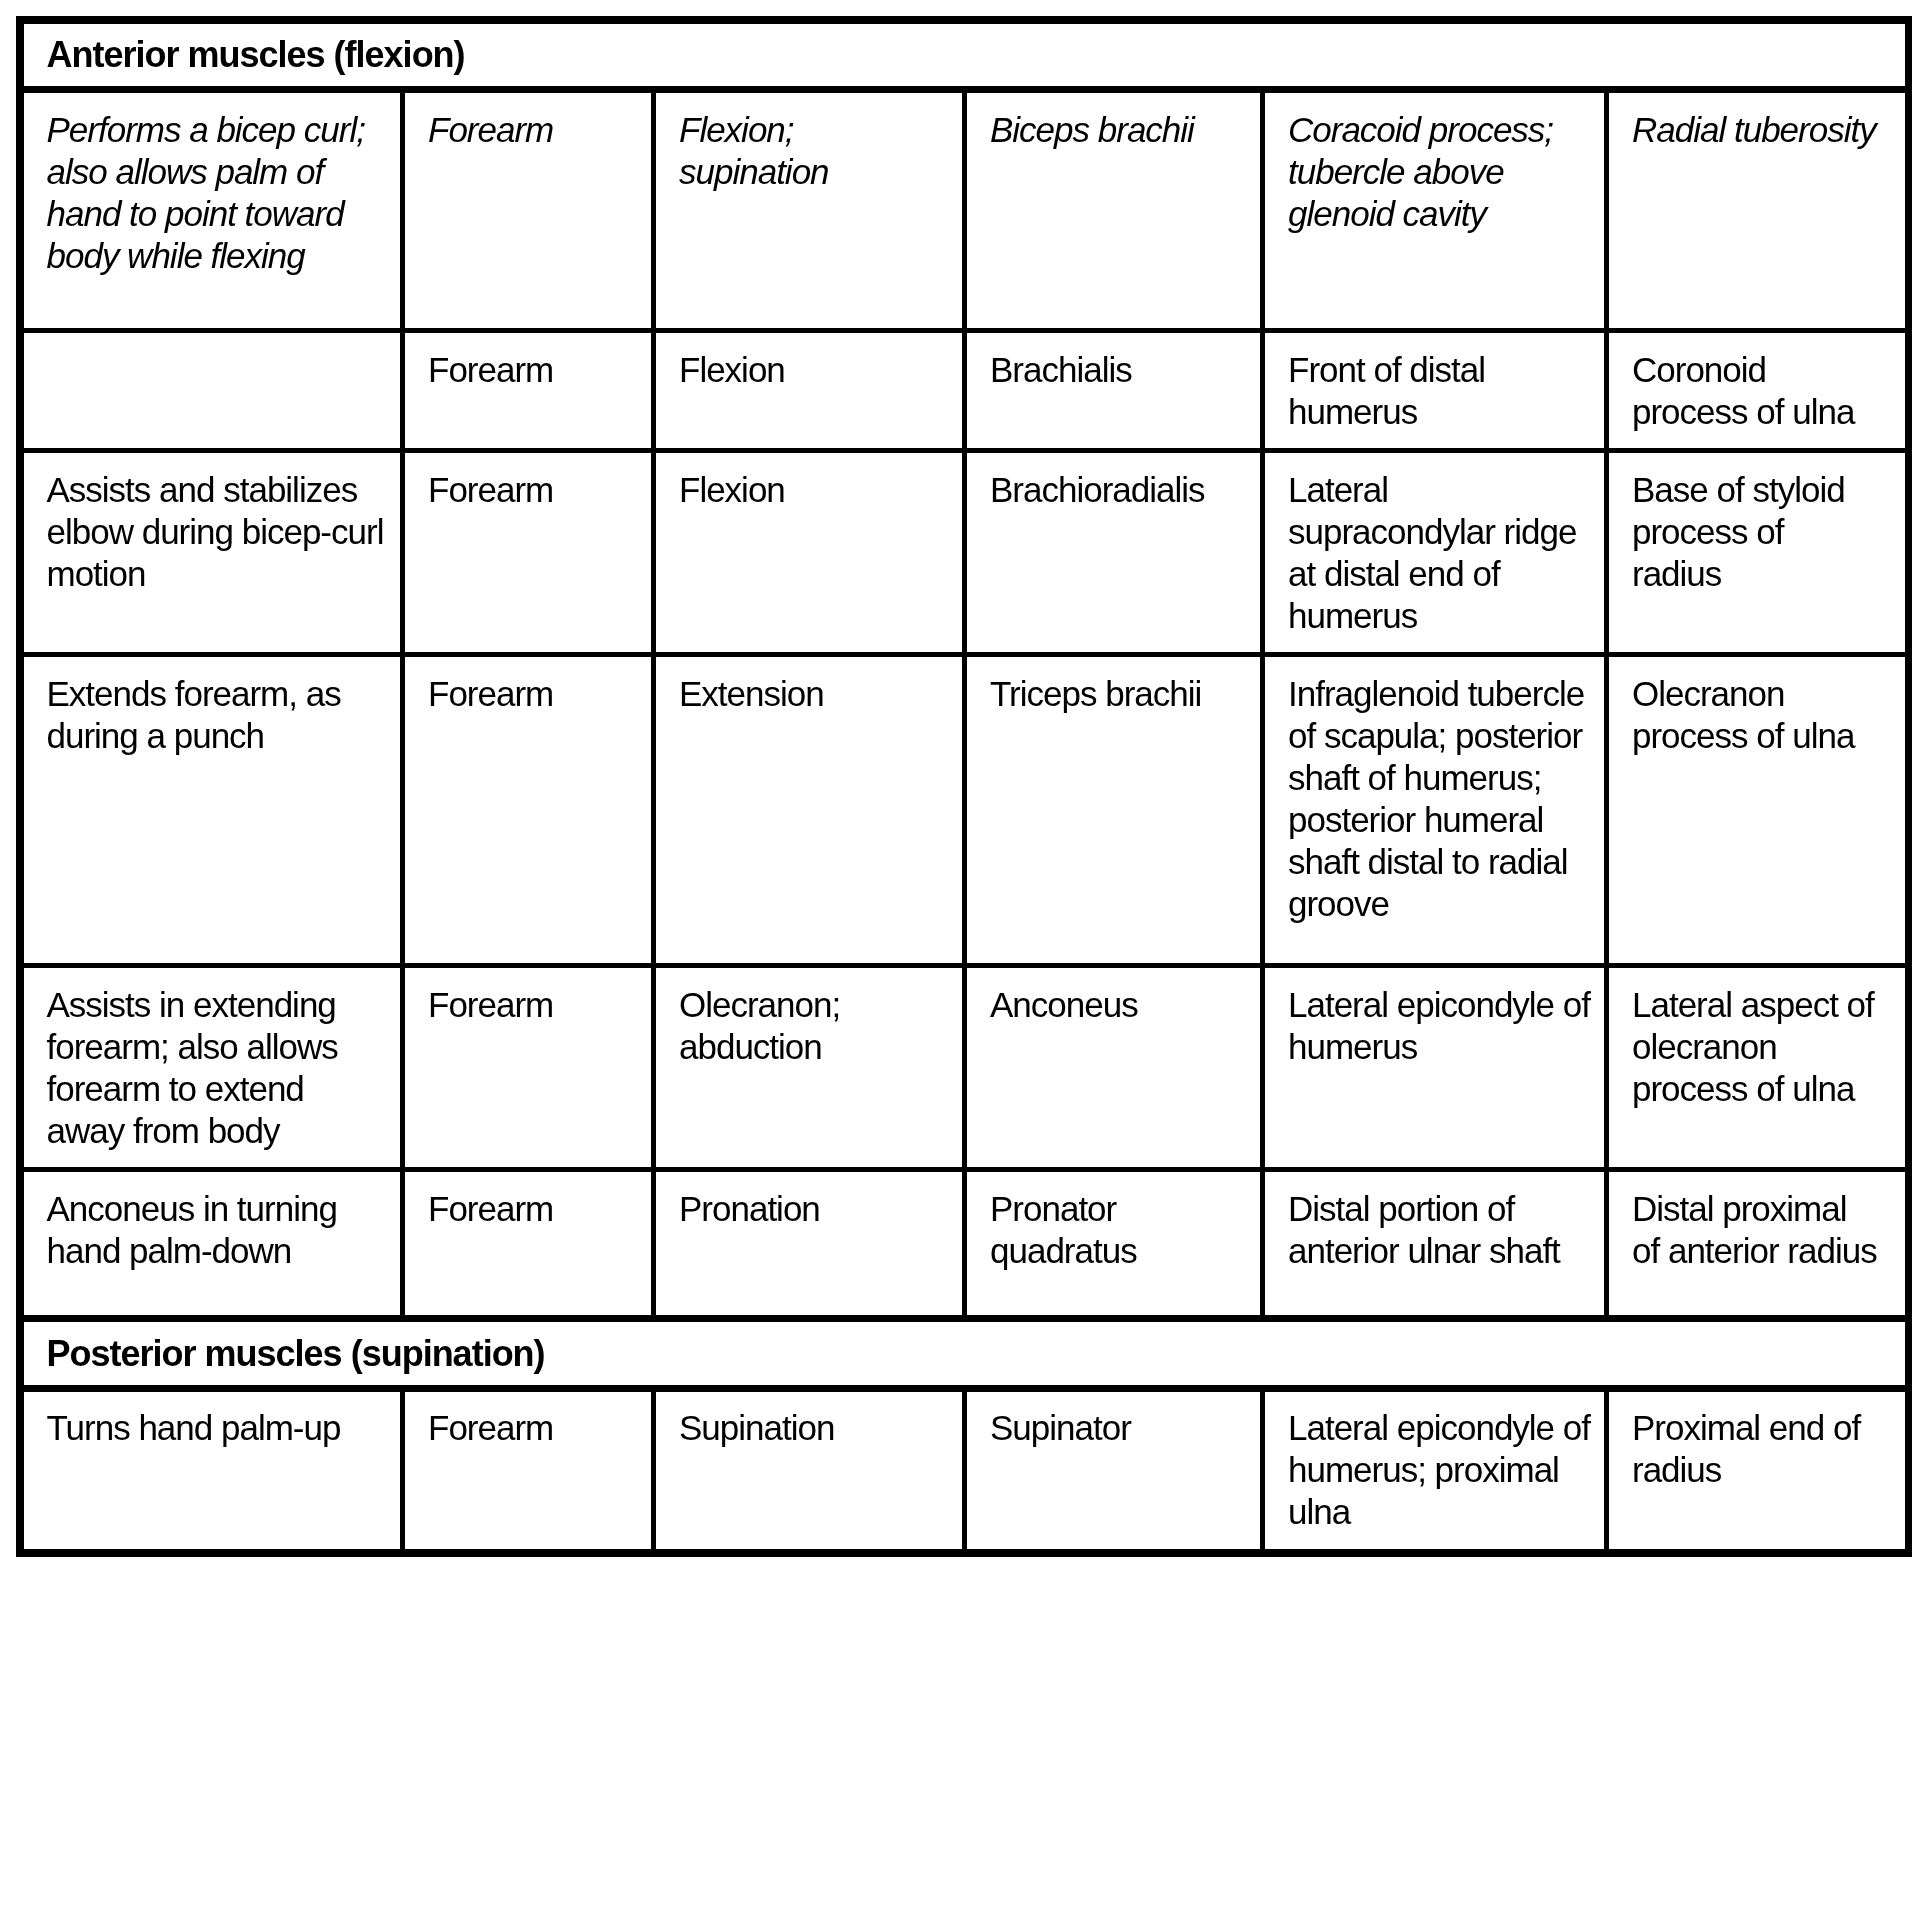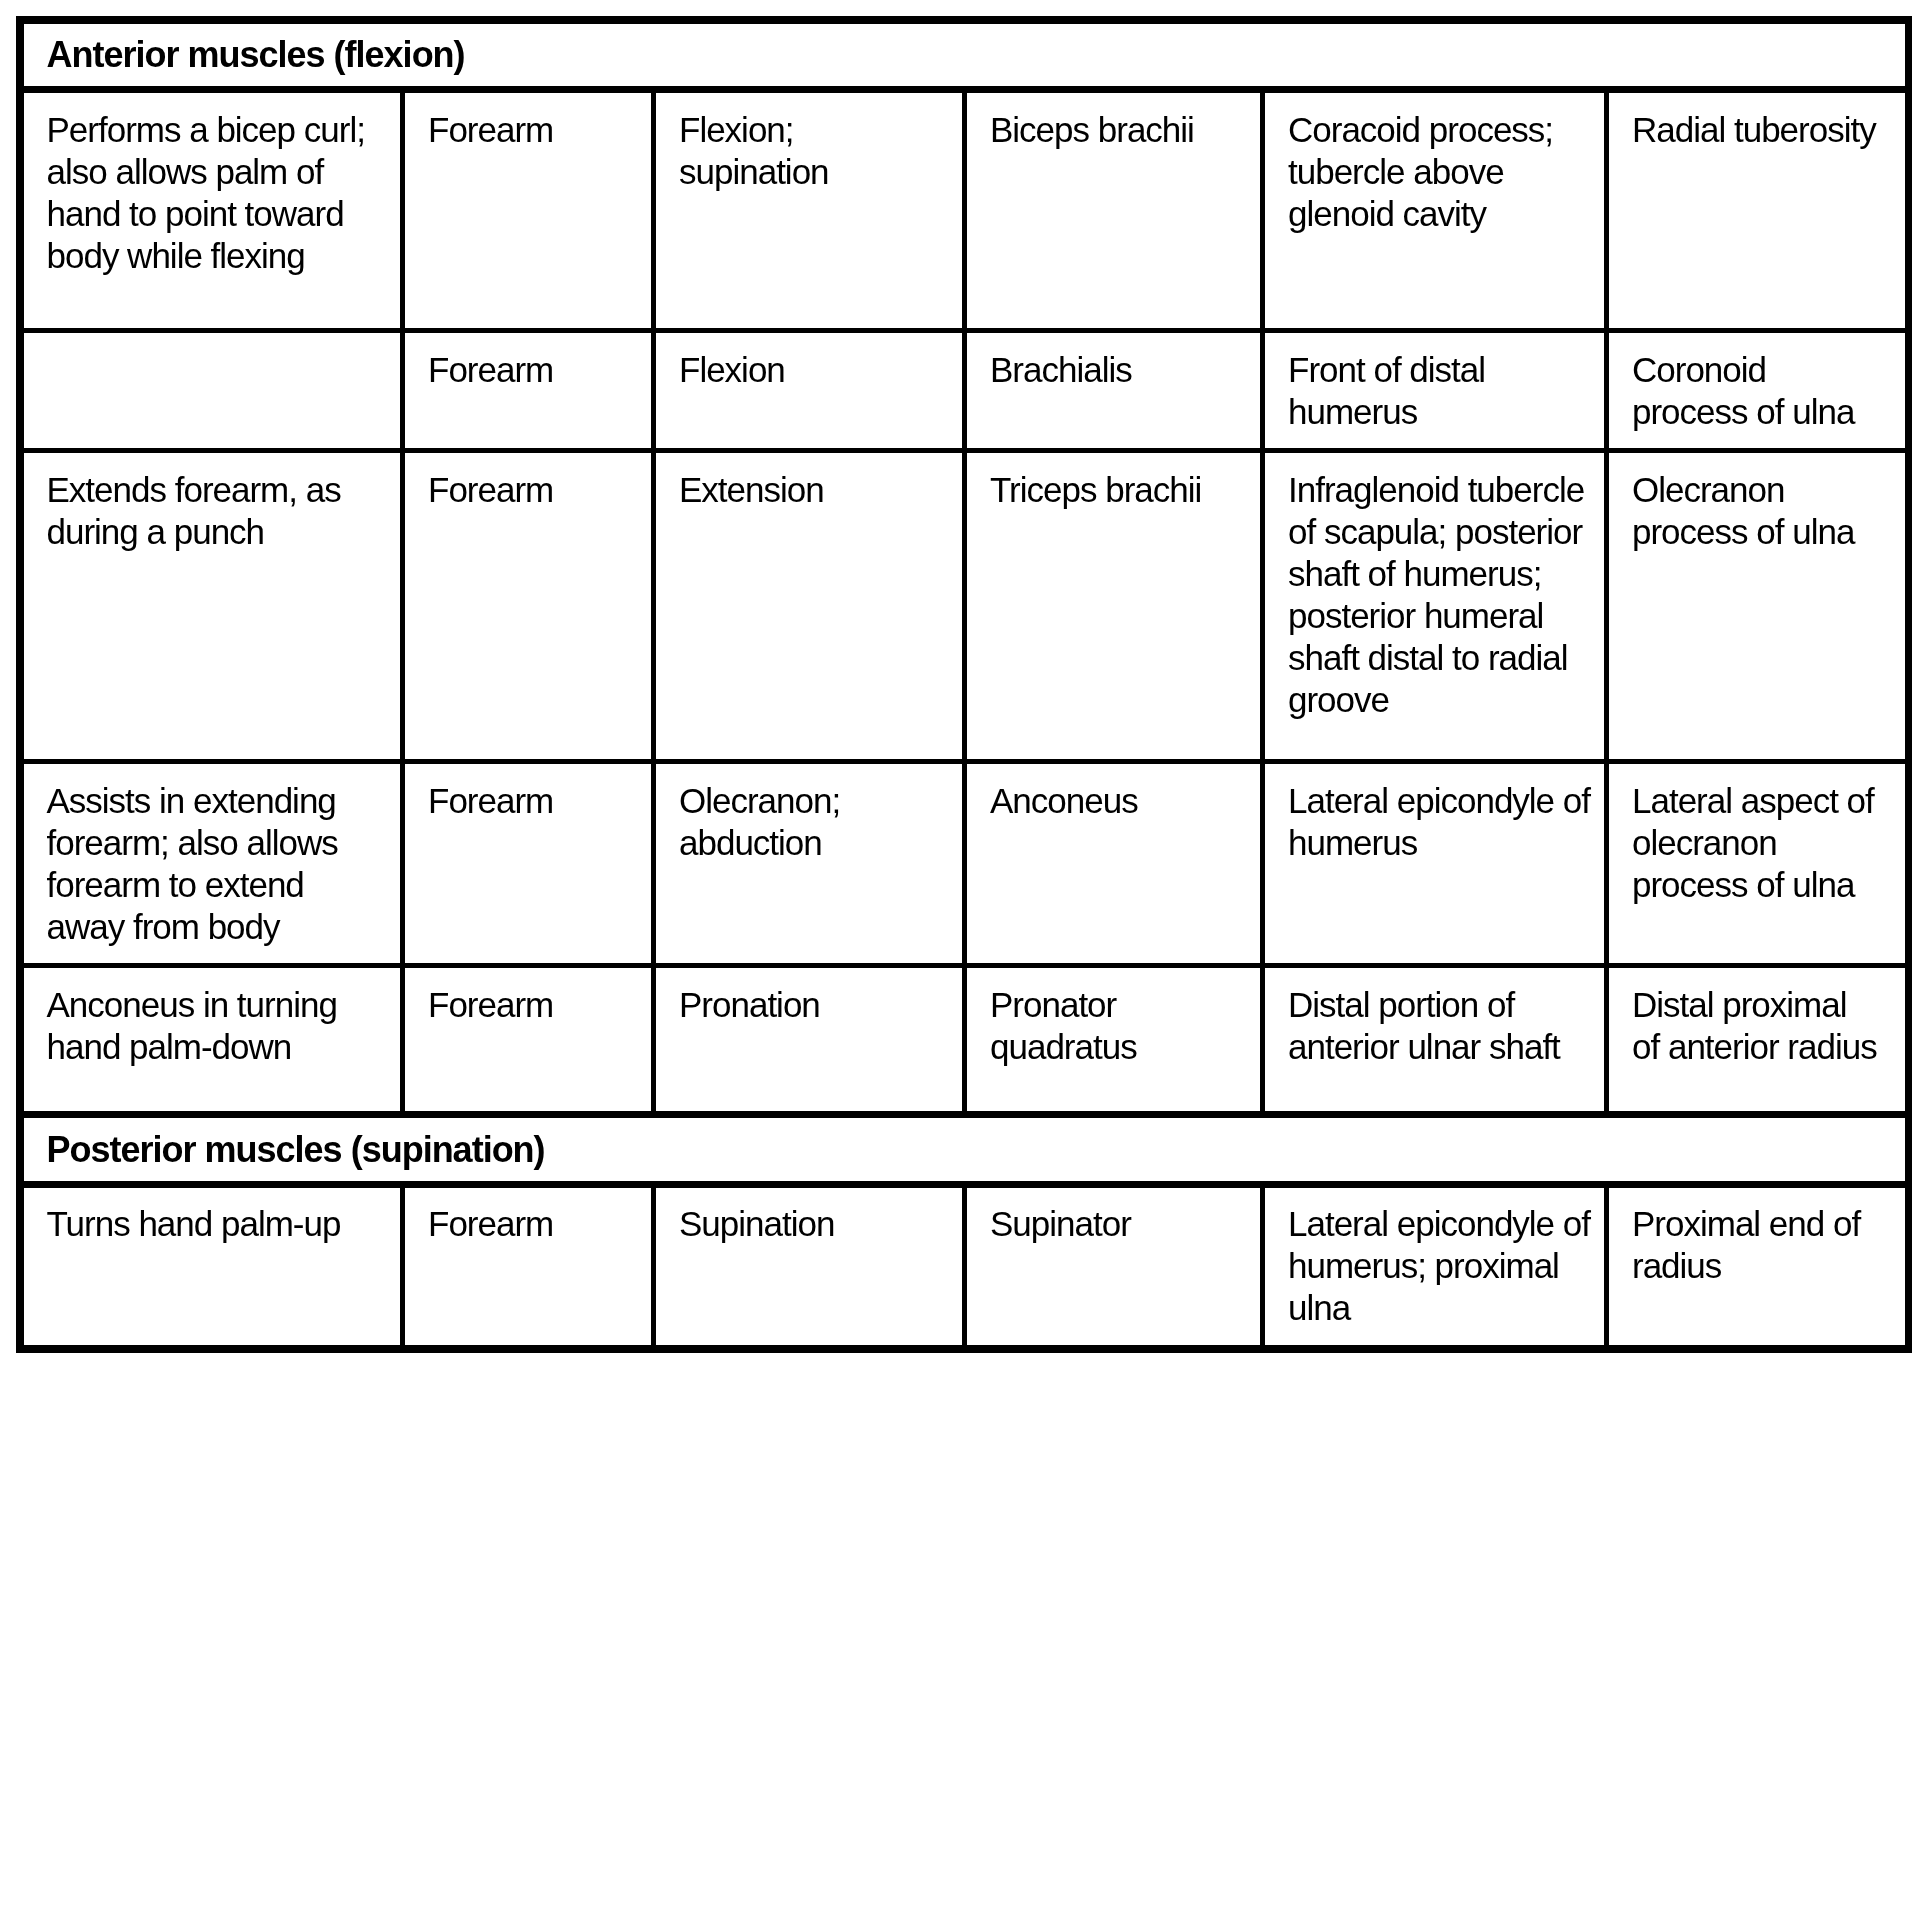--- a/index.html
+++ b/index.html
@@ -62,21 +62,21 @@
   tr.section-row { height: 67px; }
 
   
   tr.data-row td {
     text-align: left;
     vertical-align: top;
     padding: 15.5px 13.6px 15.5px 23px;
   }
   tr.data-row td.col-insertion { padding-right: 27px; }
 
-  tr.r1 { height: 241px; }
+  tr.r1 { height: 241px; font-style: italic; }
   tr.r2 { height: 99px; }
   tr.r3 { height: 187px; }
   tr.r4 { height: 311px; }
   tr.r5 { height: 190px; }
   tr.r6 { height: 190px; }
   tr.r7 { height: 149px; }
   tr.r8 { height: 147px; }
 </style>
 </head>
 <body>
@@ -108,20 +108,28 @@
 
   <tr class="data-row r2">
     <td class="col-movement"></td>
     <td class="col-target">Forearm</td>
     <td class="col-motion">Flexion</td>
     <td class="col-mover">Brachialis</td>
     <td class="col-origin">Front of distal humerus</td>
     <td class="col-insertion">Coronoid process of ulna</td>
   </tr>
 
+  <tr class="data-row r3">
+    <td class="col-movement">Assists and stabilizes elbow during bicep-curl motion</td>
+    <td class="col-target">Forearm</td>
+    <td class="col-motion">Flexion</td>
+    <td class="col-mover">Brachioradialis</td>
+    <td class="col-origin">Lateral supracondylar ridge at distal end of humerus</td>
+    <td class="col-insertion">Base of styloid process of radius</td>
+  </tr>
 
 
   <tr class="data-row r4">
     <td class="col-movement">Extends forearm, as during a punch</td>
     <td class="col-target">Forearm</td>
     <td class="col-motion">Extension</td>
     <td class="col-mover">Triceps brachii</td>
     <td class="col-origin">Infraglenoid tubercle of scapula; posterior shaft of humerus; posterior humeral shaft distal to radial groove</td>
     <td class="col-insertion">Olecranon process of ulna</td>
   </tr>

